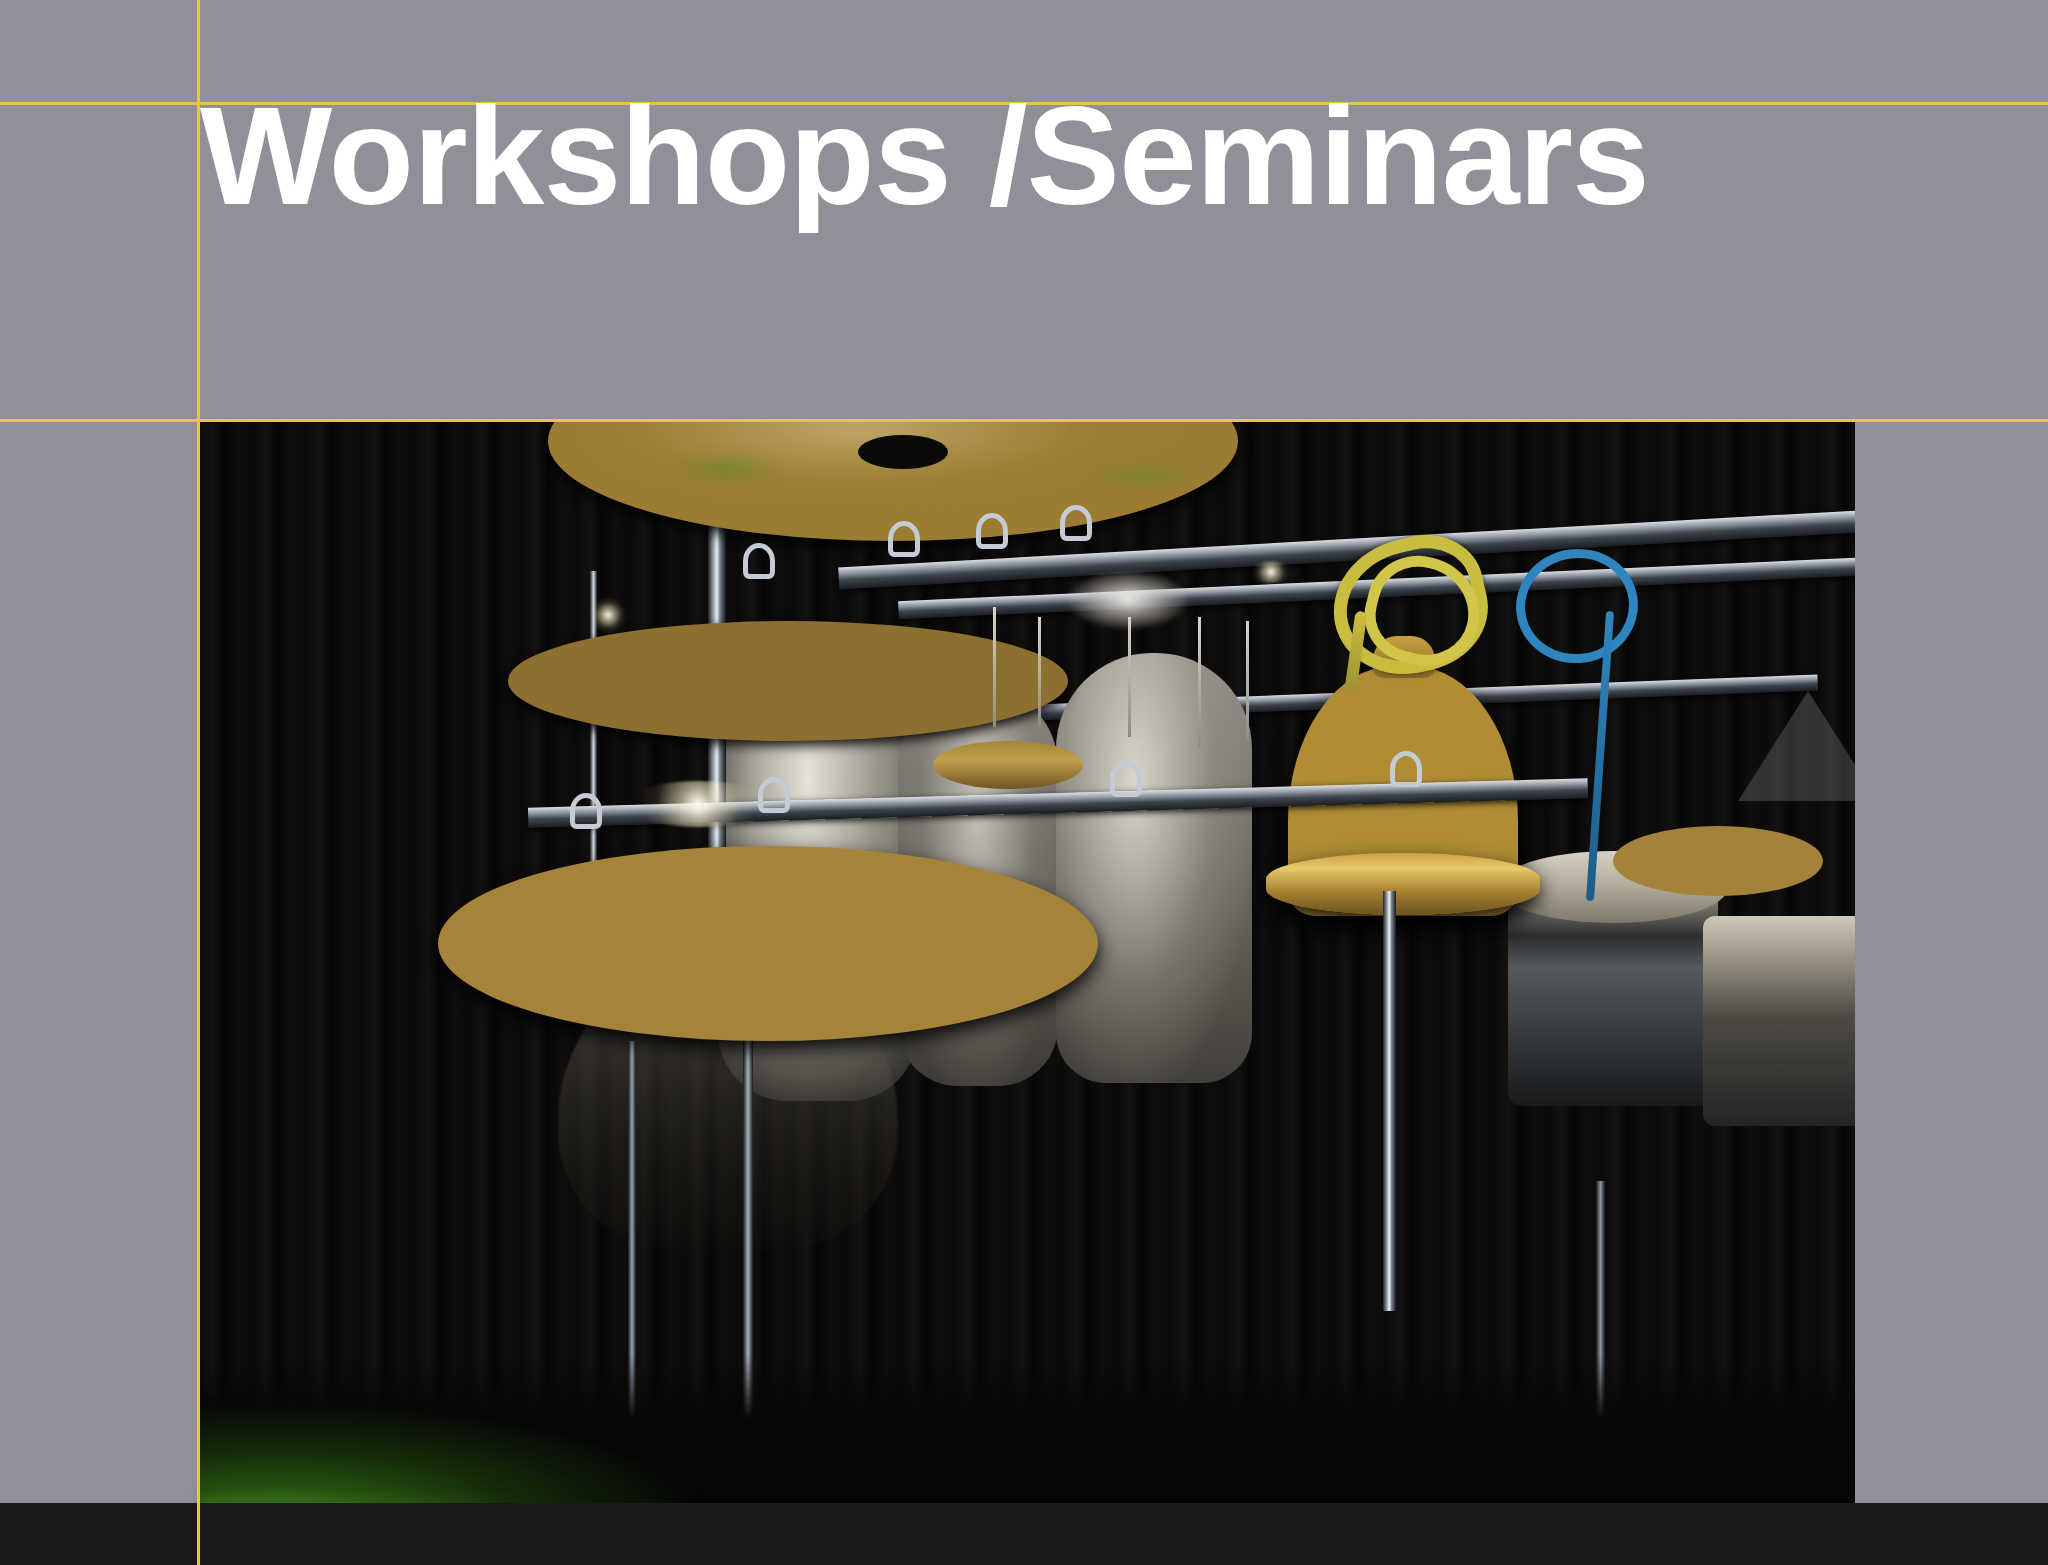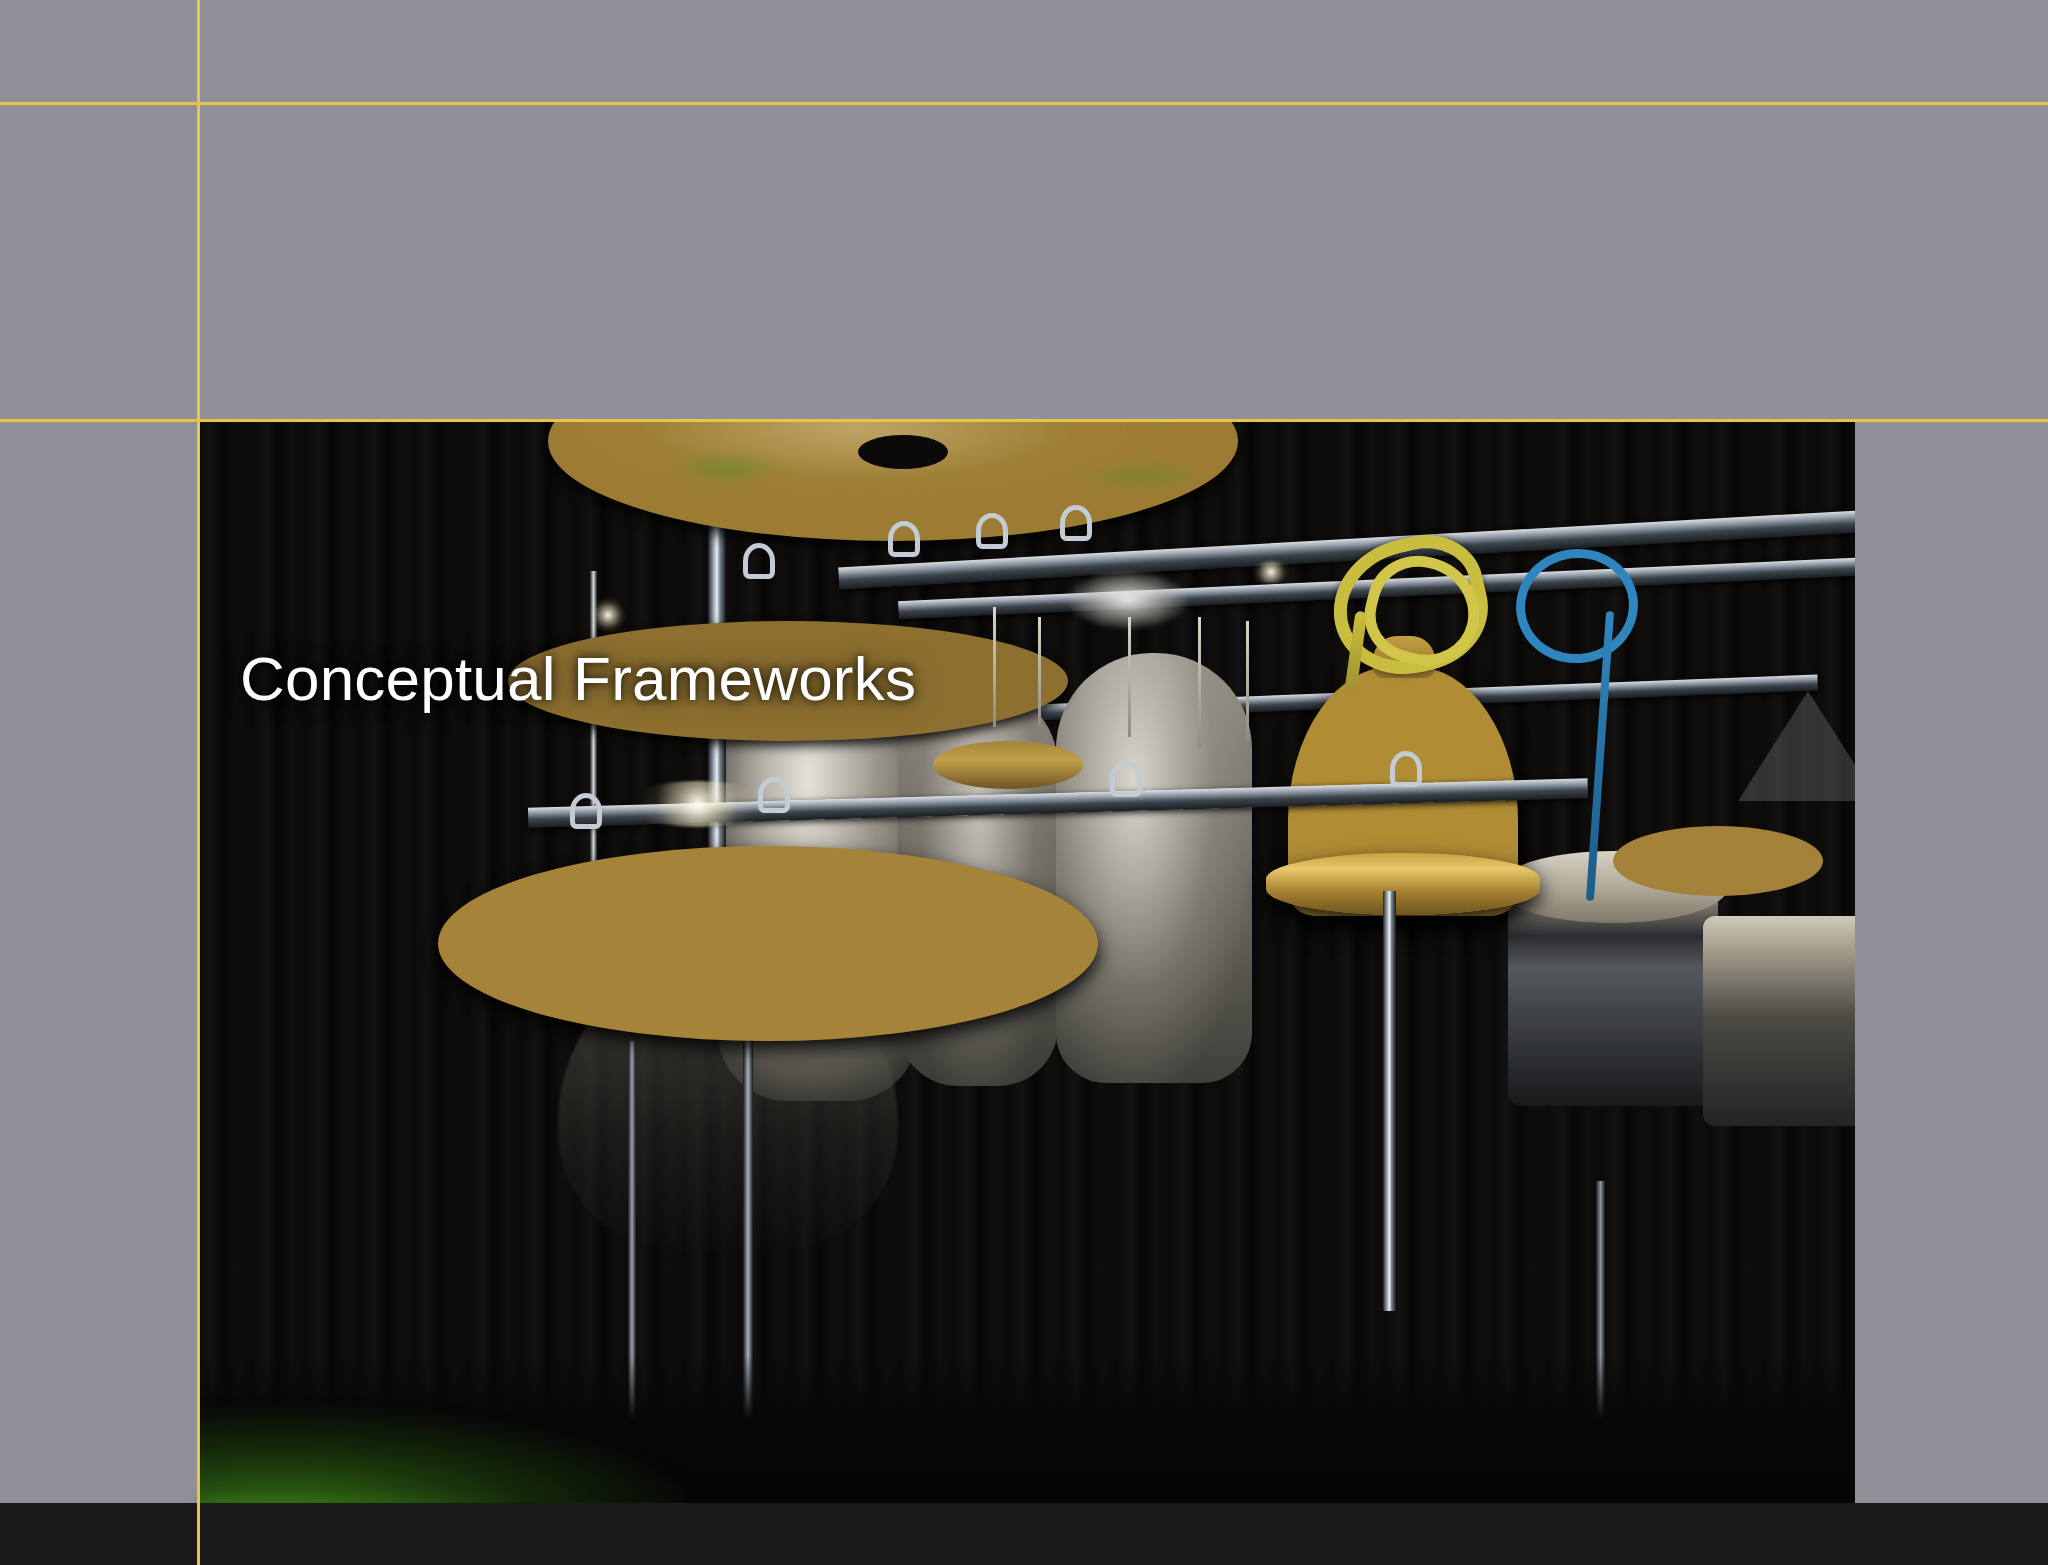--- a/index.html
+++ b/index.html
@@ -528,24 +528,24 @@
 
       <div class="flare flare-a"></div>
       <div class="flare flare-b"></div>
       <div class="flare flare-c"></div>
 
       <div class="floor"></div>
       <div class="green-glow"></div>
     </div>
   </div>
 
-  <div class="subtitle">Conceptual Frameworks</div>
 
   <div class="rule-h-top"></div>
   <div class="rule-h-bottom"></div>
   <div class="rule-v"></div>
 
+  <div class="title">Workshops /Seminars</div>
 
   <div class="bottom-band-green"></div>
   <div class="bottom-band-photo-tint"></div>
   <div class="bottom-band"></div>
 
 </div>
 
 </body></html>

